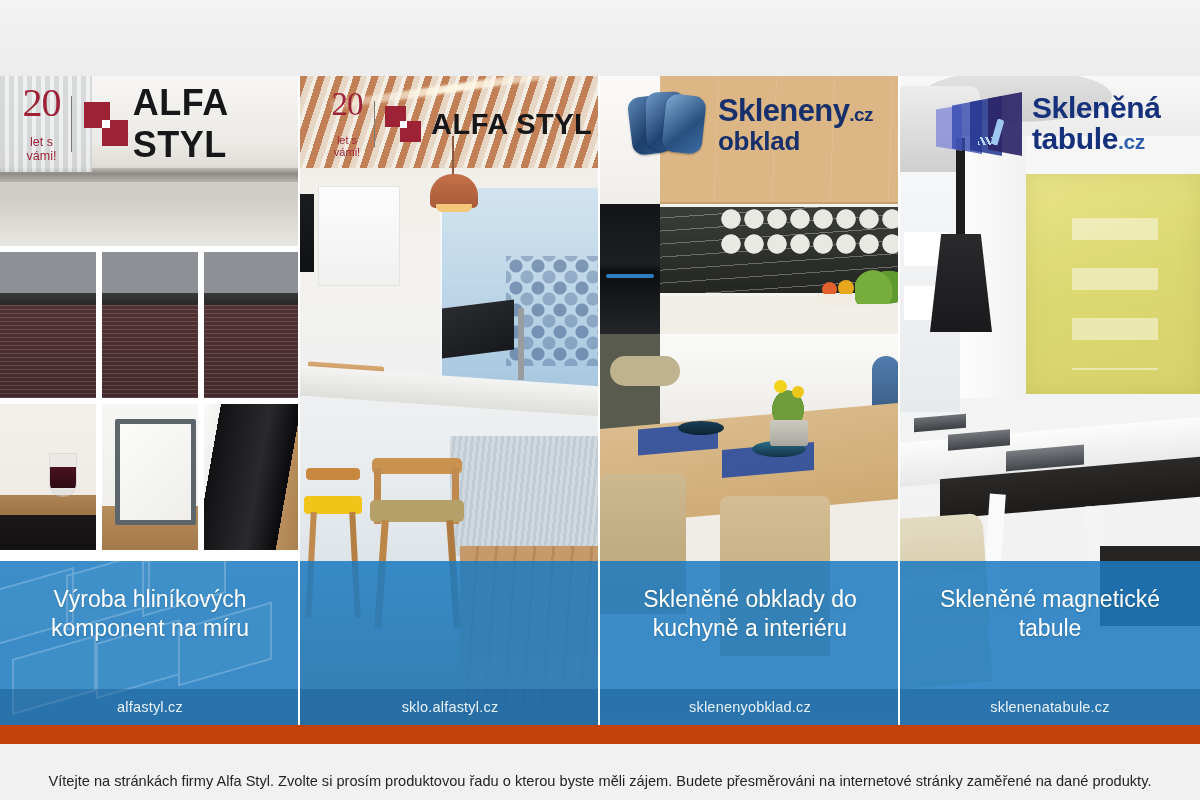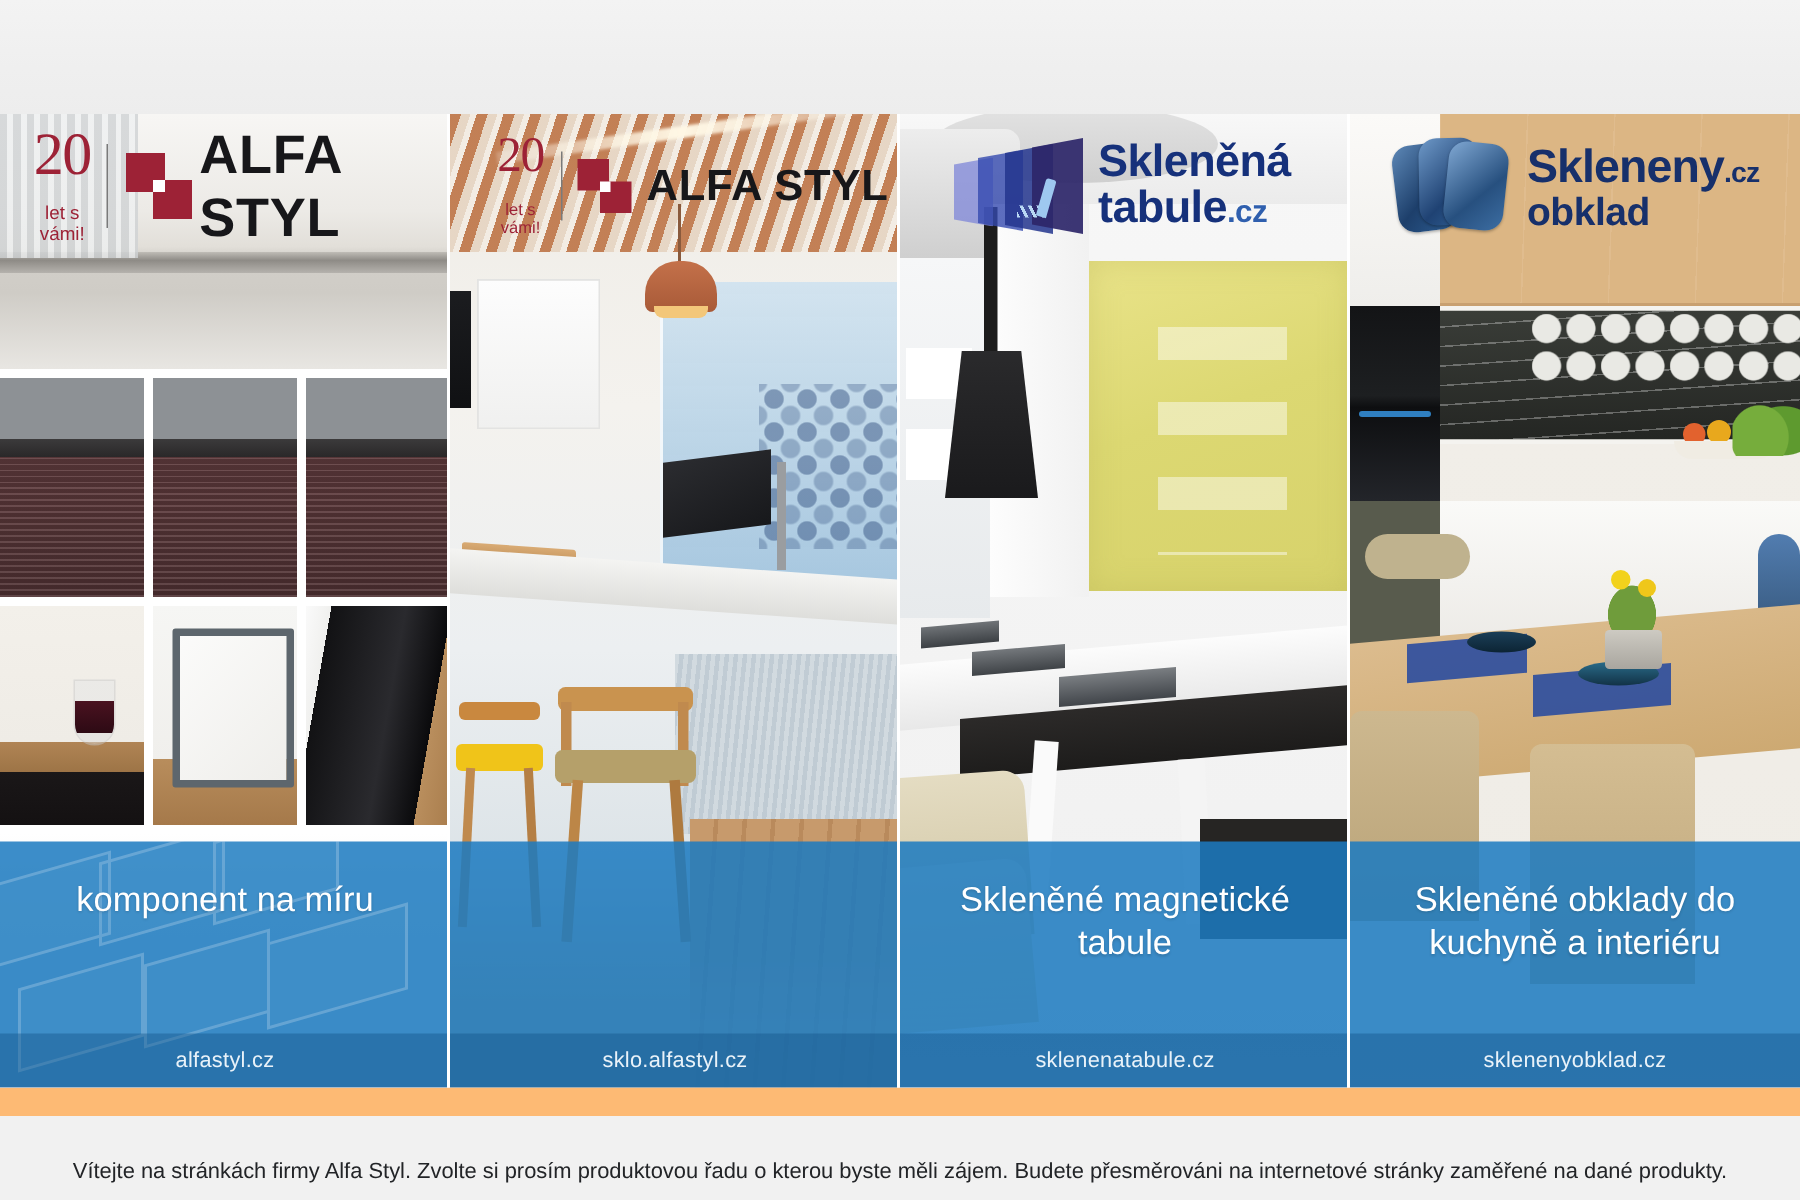--- a/index.html
+++ b/index.html
@@ -4,21 +4,21 @@
 <title>Alfa Styl</title>
 <style>
   * { margin:0; padding:0; box-sizing:border-box; }
   html, body {
     width:1200px; height:800px;
     font-family:"Liberation Sans","DejaVu Sans",sans-serif;
     background:#f2f2f2;
     overflow:hidden;
   }
 
-  .page { position:relative; width:1200px; height:800px; background:#fdba74;border-radius:24px; }
+  .page { position:relative; width:1200px; height:800px; background:#c2410c;border-radius:24px; }
 
   
   .top-band {
     position:absolute; left:0; top:0; width:1200px; height:76px;
     background:linear-gradient(180deg,#f3f3f3 0%, #efefef 60%, #ededed 100%);
   }
 
   
   .panels {
     position:absolute; left:0; top:76px; width:1200px; height:649px;
@@ -390,20 +390,21 @@
       <div class="overlay">
         <div class="boxes">
           <i class="b1"></i>
             <i class="b2"></i>
             <i class="b3"></i>
           <i class="b4"></i>
             <i class="b5"></i>
             <i class="b6"></i>
         </div>
         <div class="caption">
+          <div>Výroba hliníkových</div>
           <div>komponent na míru</div>
         </div>
         <div class="urlbar">alfastyl.cz</div>
       </div>
     </div>
 
     <div class="panel">
       <div class="photo p2">
         <div class="p2-ceiling"></div>
         <div class="p2-ceiling-light"></div>
@@ -449,20 +450,79 @@
         </div>
         <div class="word">ALFA STYL</div>
       </div>
 
       <div class="overlay">
         <div class="urlbar">sklo.alfastyl.cz</div>
       </div>
     </div>
 
     <div class="panel">
+      <div class="photo p3">
+        <div class="p3-upper"></div>
+        <div class="p3-upper-white"></div>
+        <div class="p3-splash">
+          <div class="p3-script"></div>
+        </div>
+        <div class="p3-circles"></div>
+        <div class="p3-appliance"></div>
+        <div class="p3-lower"></div>
+        <div class="p3-lowerdark"></div>
+        <div class="p3-fruit">
+          <span class="f1"></span>
+            <span class="f2"></span>
+            <span class="f3"></span>
+            <span class="bowl"></span>
+        </div>
+        <div class="p3-greens"></div>
+        <div class="p3-vase"></div>
+        <div class="p3-chairTop"></div>
+        <div class="p3-table"></div>
+        <div class="p3-mat1"></div>
+        <div class="p3-mat2"></div>
+        <div class="p3-plate1"></div>
+        <div class="p3-plate2"></div>
+        <div class="p3-plant">
+          <span class="leaf"></span>
+            <span class="fl1"></span>
+            <span class="fl2"></span>
+            <span class="pot"></span>
+        </div>
+        <div class="p3-chairL"></div>
+        <div class="p3-chairR"></div>
+        <div class="photo-fade"></div>
+      </div>
+
+      <div class="logo sklo">
+        <div class="mark">
+          <i class="m1"></i>
+            <i class="m2"></i>
+            <i class="m3"></i>
+        </div>
+        <div class="txt">
+          <div class="l1">
+            <span>Skleneny</span><span class="cz">.cz</span>
+          </div>
+          <div class="l2">obklad</div>
+        </div>
+      </div>
+
+      <div class="overlay">
+        <div class="caption">
+          <div>Skleněné obklady do</div>
+          <div>kuchyně a interiéru</div>
+        </div>
+        <div class="urlbar">sklenenyobklad.cz</div>
+      </div>
+    </div>
+
+    <div class="panel">
       <div class="photo p4">
         <div class="p4-ceil"></div>
         <div class="p4-bigshade"></div>
         <div class="p4-shade2"></div>
         <div class="p4-window"></div>
         <div class="p4-wall"></div>
         <div class="p4-yellow"></div>
         <div class="p4-lampbar"></div>
         <div class="p4-lamp"></div>
         <div class="p4-table"></div>
@@ -497,78 +557,19 @@
 
       <div class="overlay">
         <div class="caption">
           <div>Skleněné magnetické</div>
           <div>tabule</div>
         </div>
         <div class="urlbar">sklenenatabule.cz</div>
       </div>
     </div>
 
-    <div class="panel">
-      <div class="photo p3">
-        <div class="p3-upper"></div>
-        <div class="p3-upper-white"></div>
-        <div class="p3-splash">
-          <div class="p3-script"></div>
-        </div>
-        <div class="p3-circles"></div>
-        <div class="p3-appliance"></div>
-        <div class="p3-lower"></div>
-        <div class="p3-lowerdark"></div>
-        <div class="p3-fruit">
-          <span class="f1"></span>
-            <span class="f2"></span>
-            <span class="f3"></span>
-            <span class="bowl"></span>
-        </div>
-        <div class="p3-greens"></div>
-        <div class="p3-vase"></div>
-        <div class="p3-chairTop"></div>
-        <div class="p3-table"></div>
-        <div class="p3-mat1"></div>
-        <div class="p3-mat2"></div>
-        <div class="p3-plate1"></div>
-        <div class="p3-plate2"></div>
-        <div class="p3-plant">
-          <span class="leaf"></span>
-            <span class="fl1"></span>
-            <span class="fl2"></span>
-            <span class="pot"></span>
-        </div>
-        <div class="p3-chairL"></div>
-        <div class="p3-chairR"></div>
-        <div class="photo-fade"></div>
-      </div>
-
-      <div class="logo sklo">
-        <div class="mark">
-          <i class="m1"></i>
-            <i class="m2"></i>
-            <i class="m3"></i>
-        </div>
-        <div class="txt">
-          <div class="l1">
-            <span>Skleneny</span><span class="cz">.cz</span>
-          </div>
-          <div class="l2">obklad</div>
-        </div>
-      </div>
-
-      <div class="overlay">
-        <div class="caption">
-          <div>Skleněné obklady do</div>
-          <div>kuchyně a interiéru</div>
-        </div>
-        <div class="urlbar">sklenenyobklad.cz</div>
-      </div>
-    </div>
-
   </div>
 
   <div class="footer">
     <p>Vítejte na stránkách firmy Alfa Styl. Zvolte si prosím produktovou řadu o kterou byste měli zájem. Budete přesměrováni na internetové stránky zaměřené na dané produkty.</p>
   </div>
 
 </div>
 
 </body></html>

